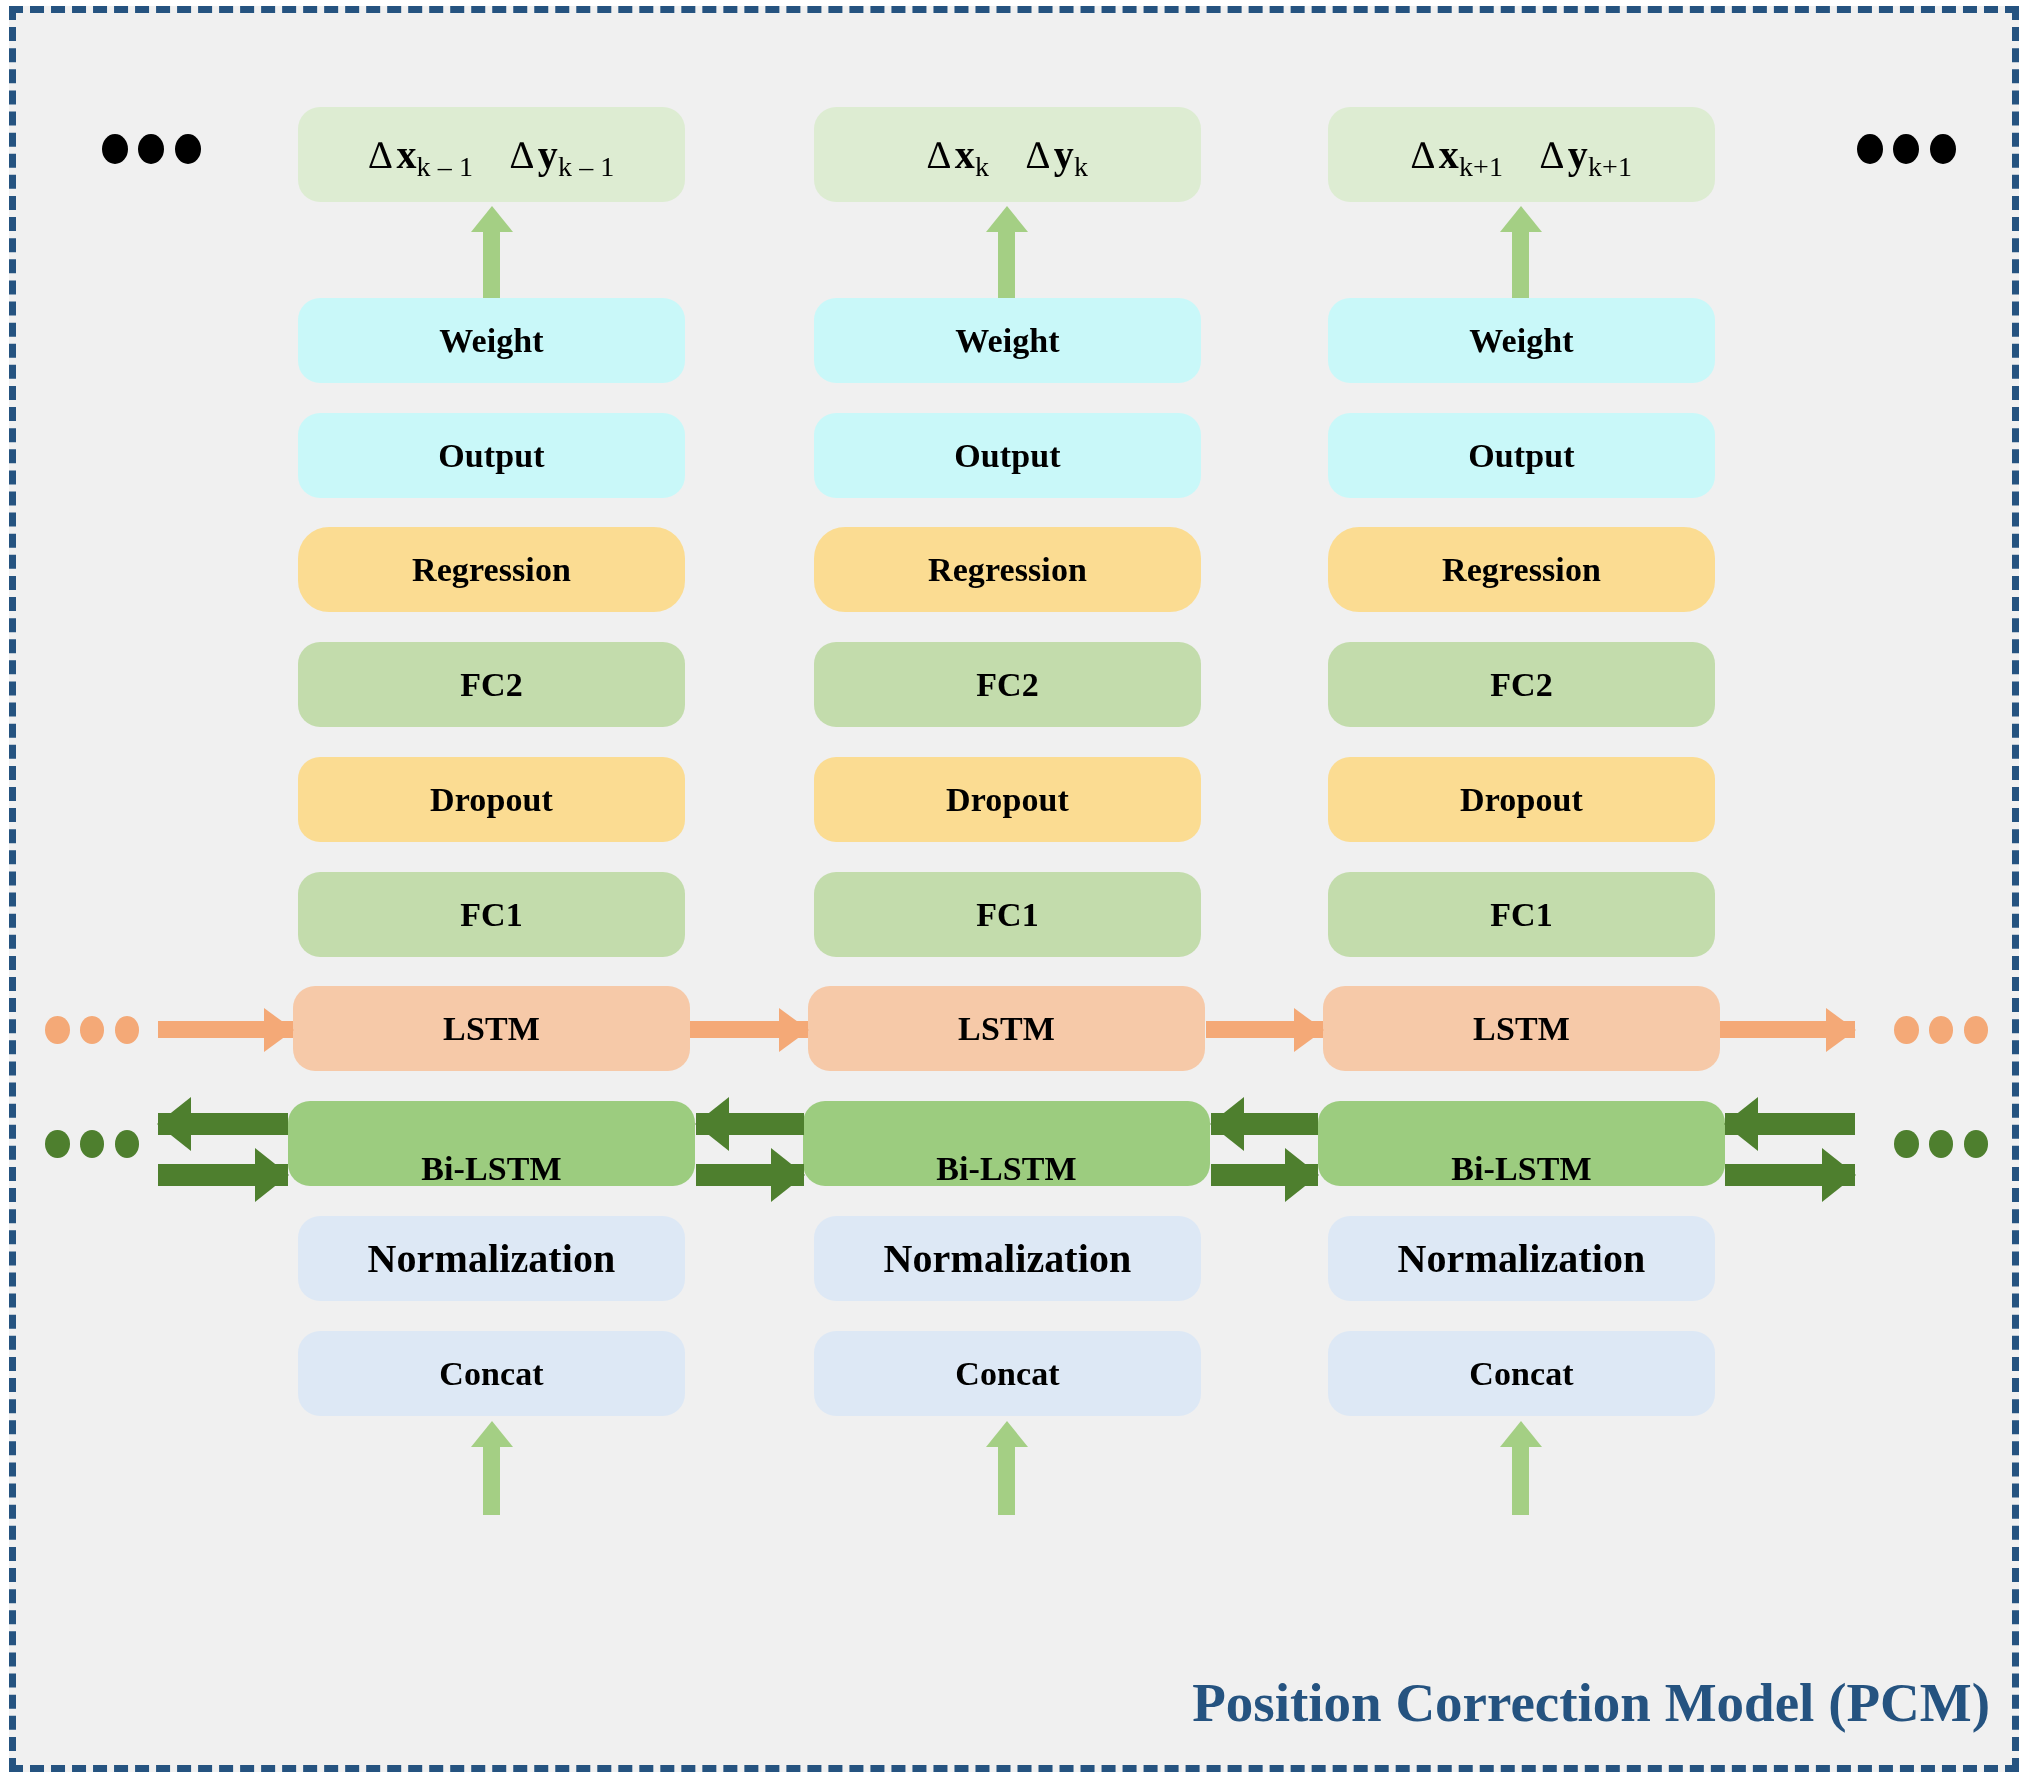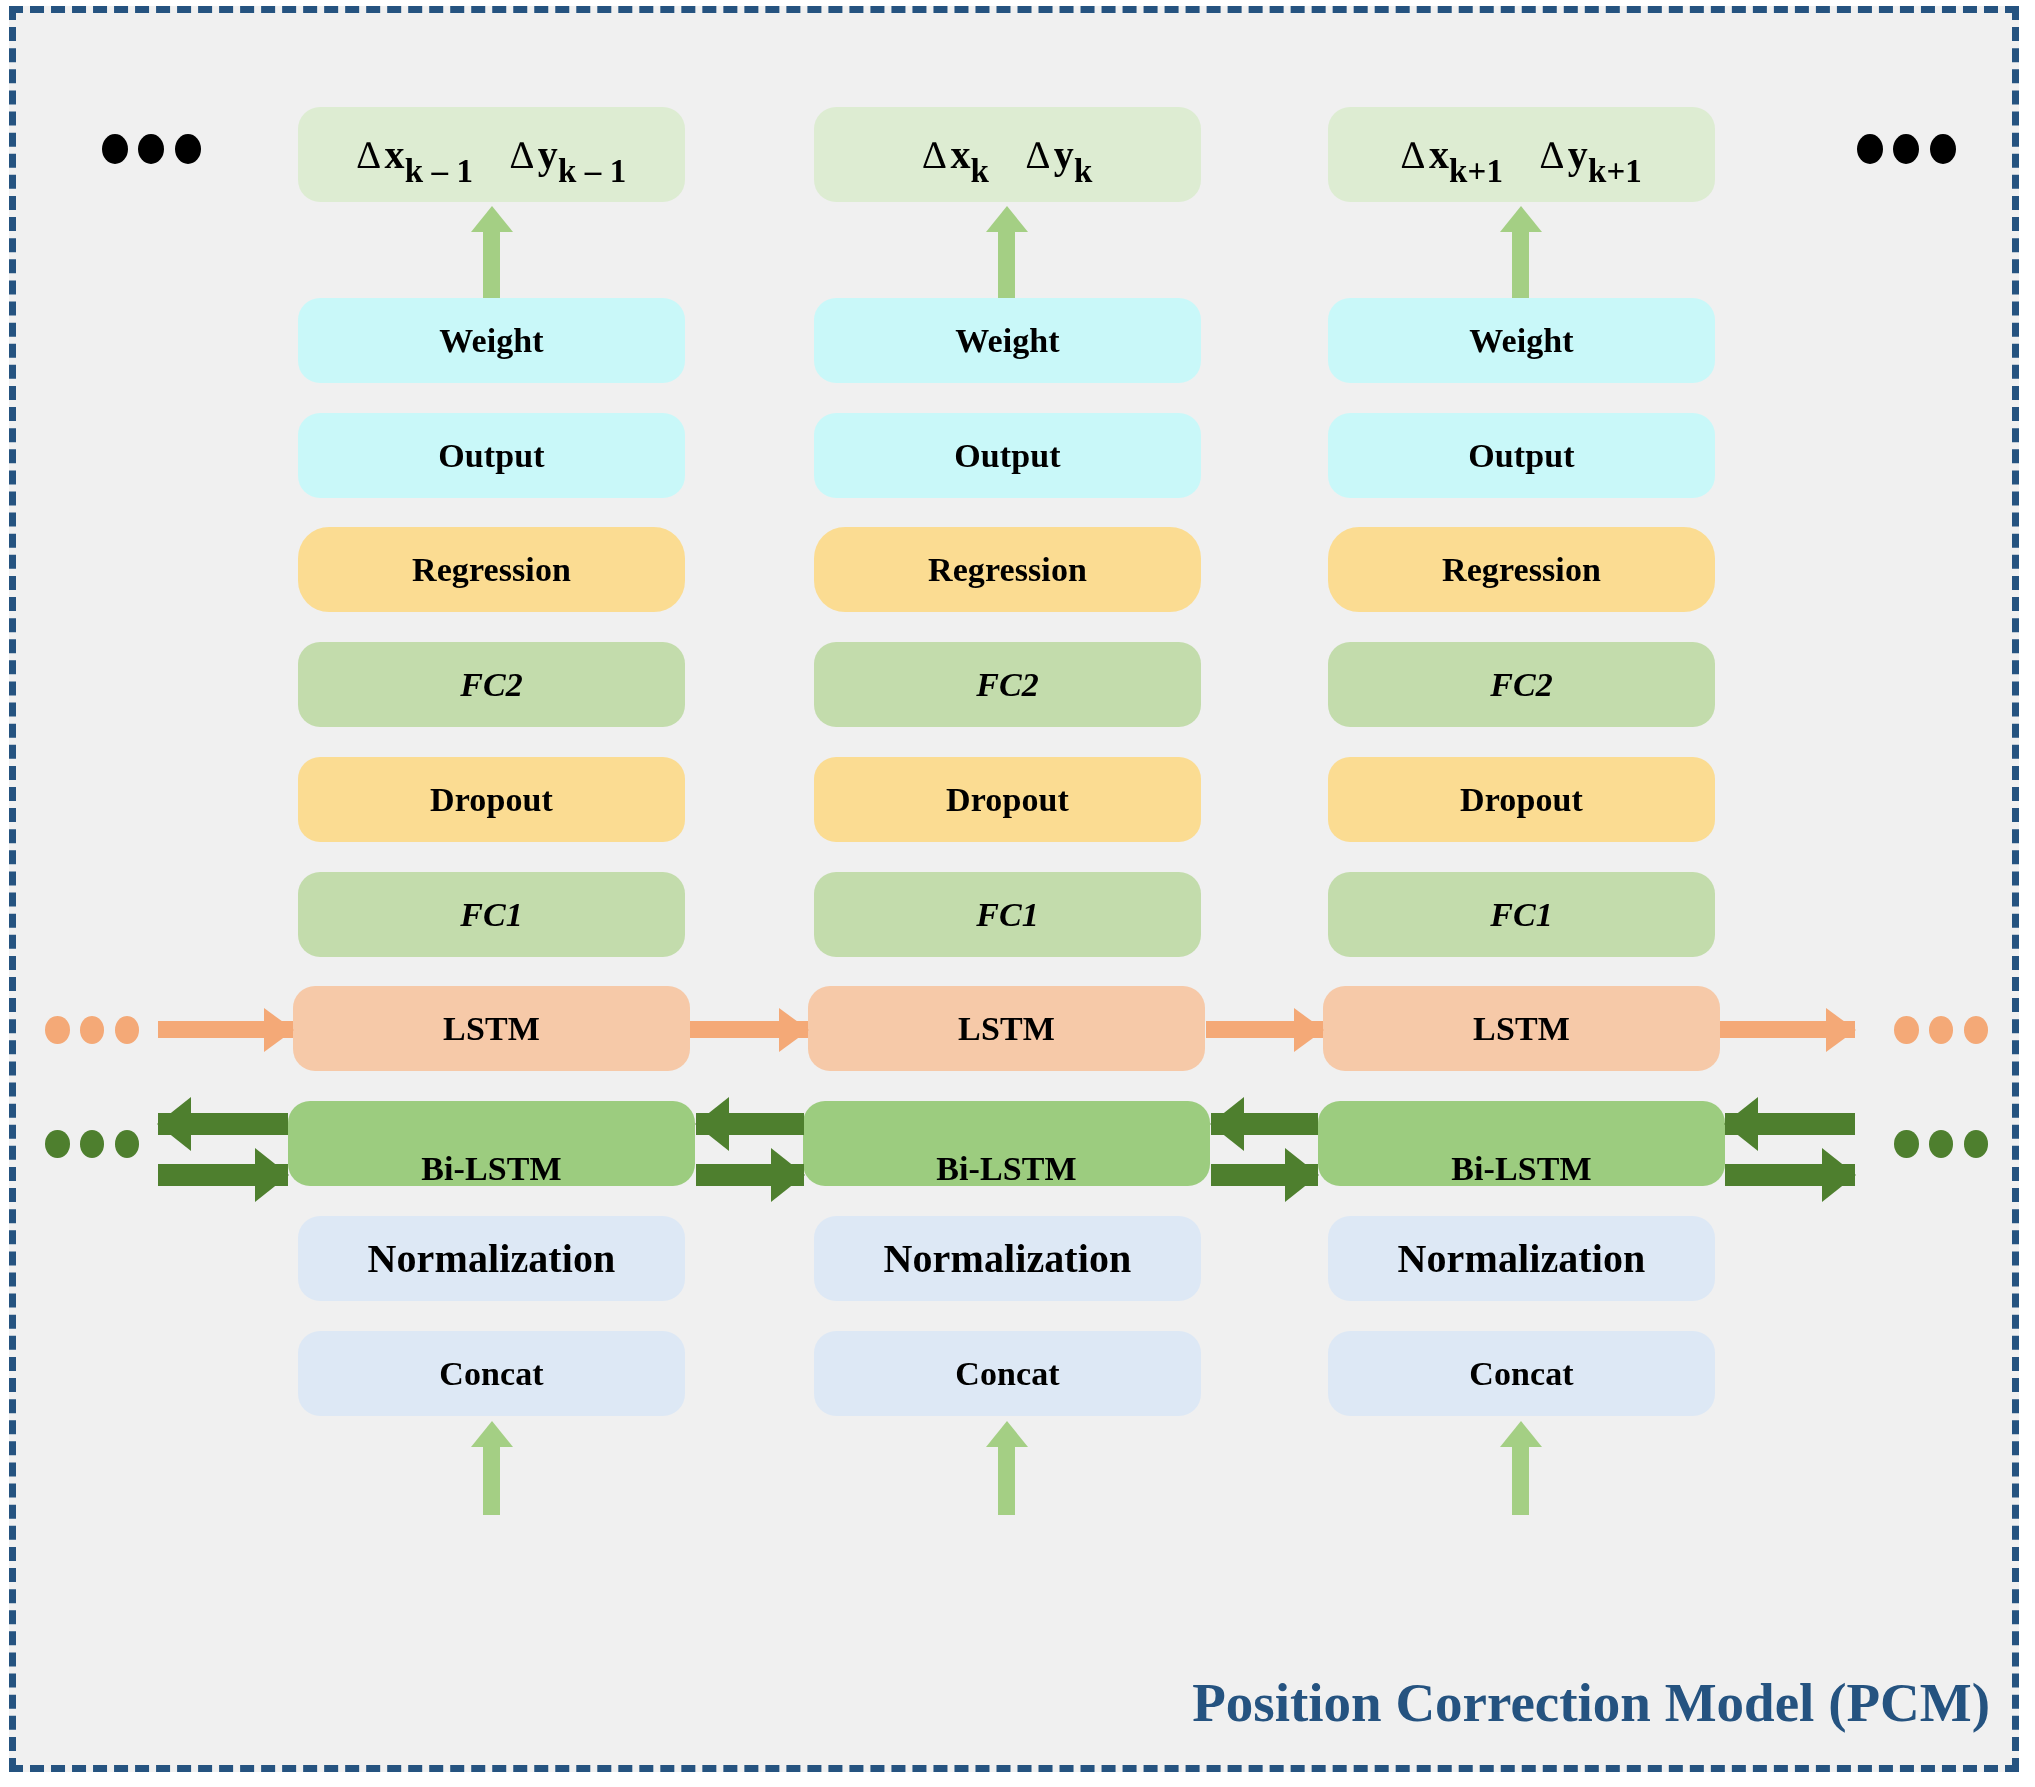--- a/index.html
+++ b/index.html
@@ -47,43 +47,43 @@
   }
 
   .node-sm { font-size: 40px; }
   .node-lg { font-size: 34px; }
 
   
   .c-out      { background: #ddecd2; }
   .c-weight   { background: #c9f8f9; }
   .c-output   { background: #c9f8f9; }
   .c-regress  { background: #fbdc92; border-radius: 31px; }
-  .c-fc       { background: #c3dcac; font-style: italic; }
+  .c-fc       { background: #c3dcac; }
   .c-dropout  { background: #fbdc92; }
   .c-lstm     { background: #f6c9a8; }
   .c-bilstm   { background: #9ccc7f; align-items: flex-end; }
   .c-norm     { background: #dde8f5; }
   .c-concat   { background: #dde8f5; }
 
   
   .delta-label {
     font-size: 40px;
     font-weight: bold;
     display: inline-flex;
     align-items: baseline;
     white-space: nowrap;
   }
   .delta-label .tri { font-weight: 400; font-size: 39px; margin-right: 3.9px; }
   .delta-label .var { font-style: normal; font-weight: bold; }
   .delta-label .sub {
-    font-size: 33px;
+    font-size: 28px;
     vertical-align: baseline;
     position: relative;
-    top: 14px;
-    font-weight: bold;
+    top: 8px;
+    font-weight: normal;
   }
   .delta-gap { display: inline-block; width: 37px; }
 
   
   .v-arrow {
     position: absolute;
     width: 17px;
     background: #a4cf84;
   }
   .v-arrow::after {

